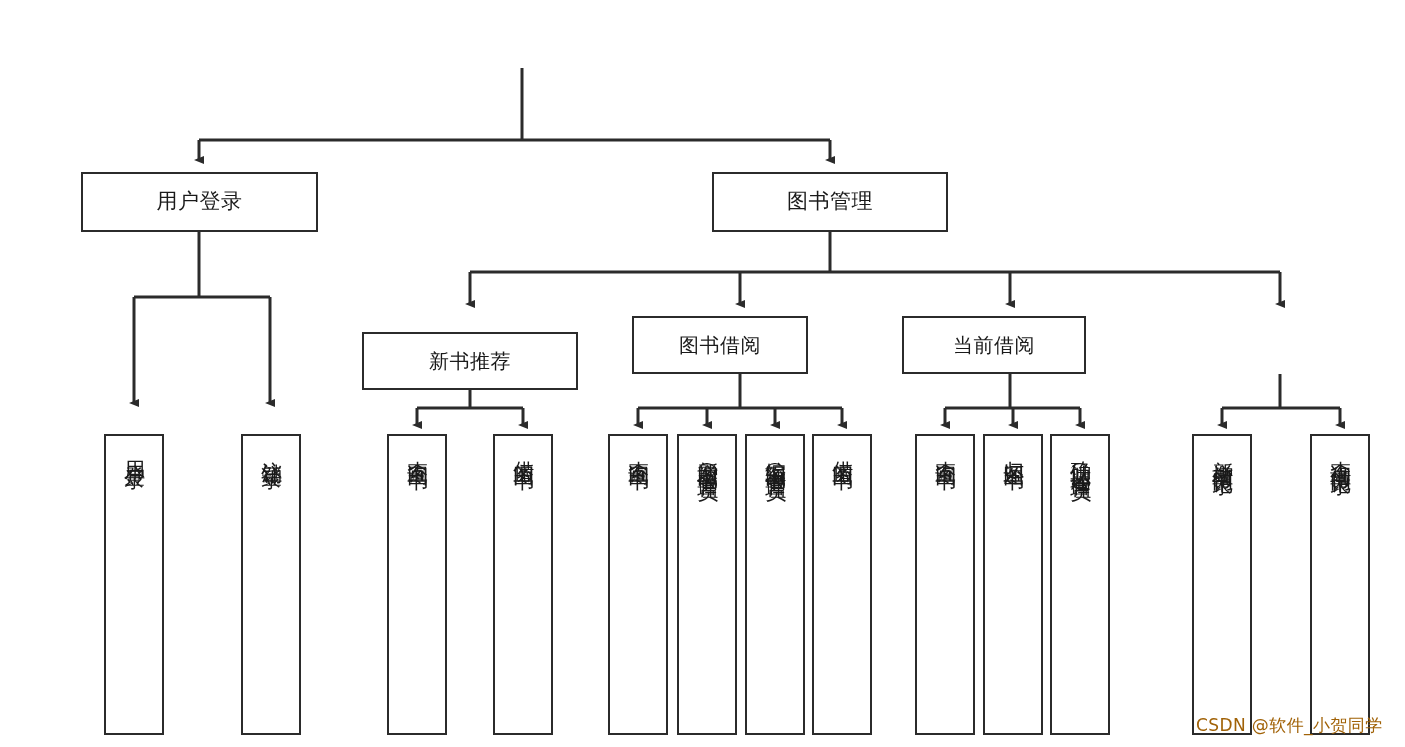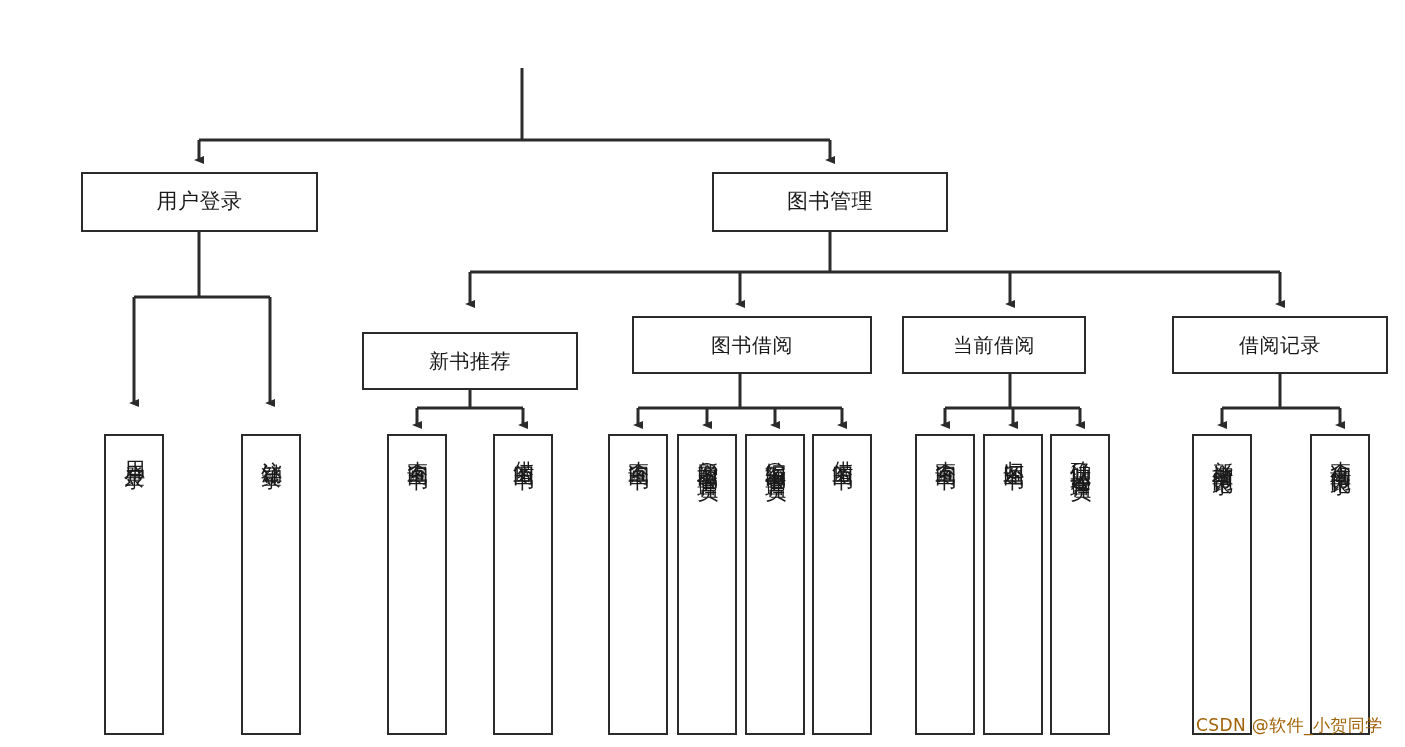--- a/index.html
+++ b/index.html
@@ -127,28 +127,25 @@
   <div class="node level2" style="left:81px; top:172px; width:237px; height:60px;">
     <span class="node-label">用户登录</span>
   </div>
   <div class="node level2" style="left:712px; top:172px; width:236px; height:60px;">
     <span class="node-label">图书管理</span>
   </div>
 
   <div class="node level3" style="left:362px; top:332px; width:216px; height:58px;">
     <span class="node-label">新书推荐</span>
   </div>
-  <div class="node level3" style="left:632px; top:316px; width:240px; height:58px;">
+  <div class="node level3" style="left:632px; top:316px; width:176px; height:58px;">
     <span class="node-label">图书借阅</span>
   </div>
   <div class="node level3" style="left:902px; top:316px; width:184px; height:58px;">
     <span class="node-label">当前借阅</span>
-  </div>
-  <div class="node level3" style="left:1172px; top:316px; width:216px; height:58px;">
-    <span class="node-label">借阅记录</span>
   </div>
 
   <div class="node leaf" style="left:104px; top:434px; width:60px; height:301px;">
     <span class="node-label">用户登录</span>
   </div>
   <div class="node leaf" style="left:241px; top:434px; width:60px; height:301px;">
     <span class="node-label">注销登录</span>
   </div>
 
   <div class="node leaf" style="left:387px; top:434px; width:60px; height:301px;">

